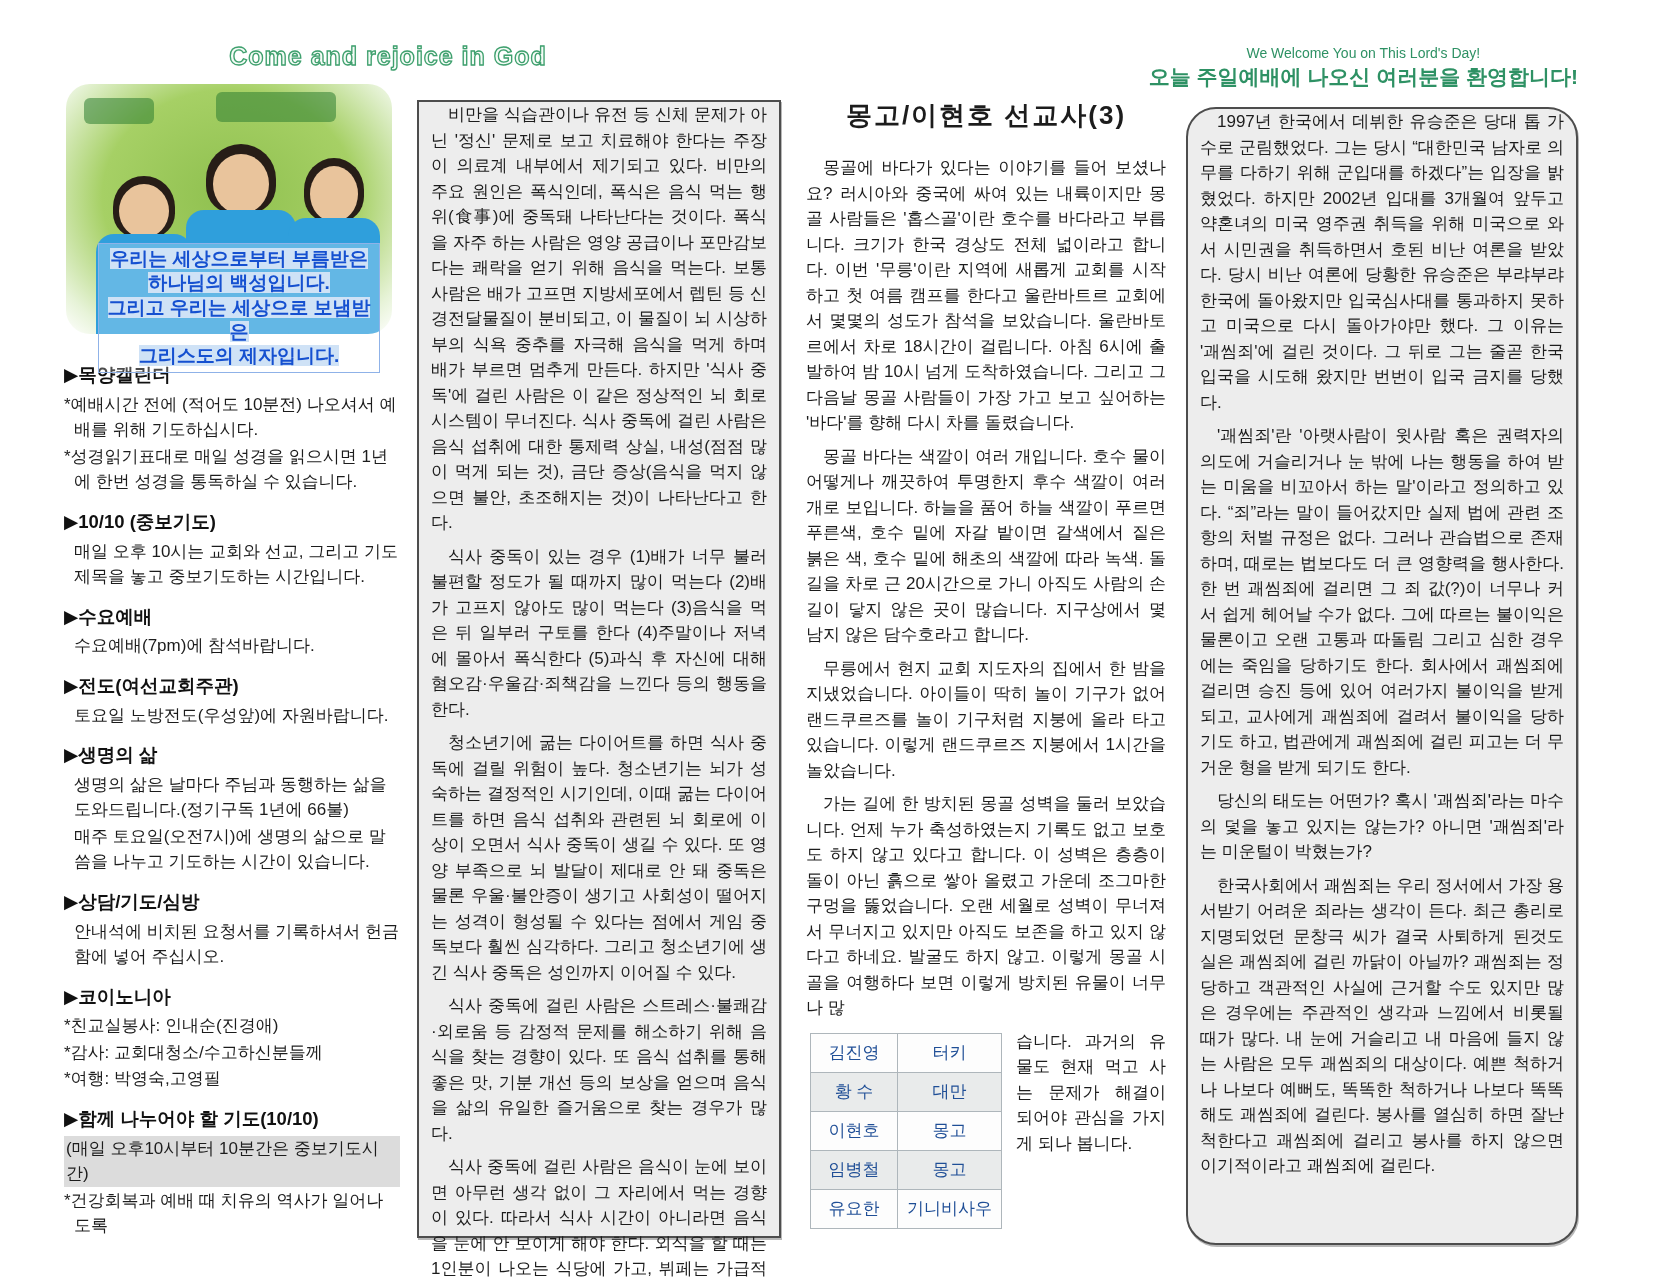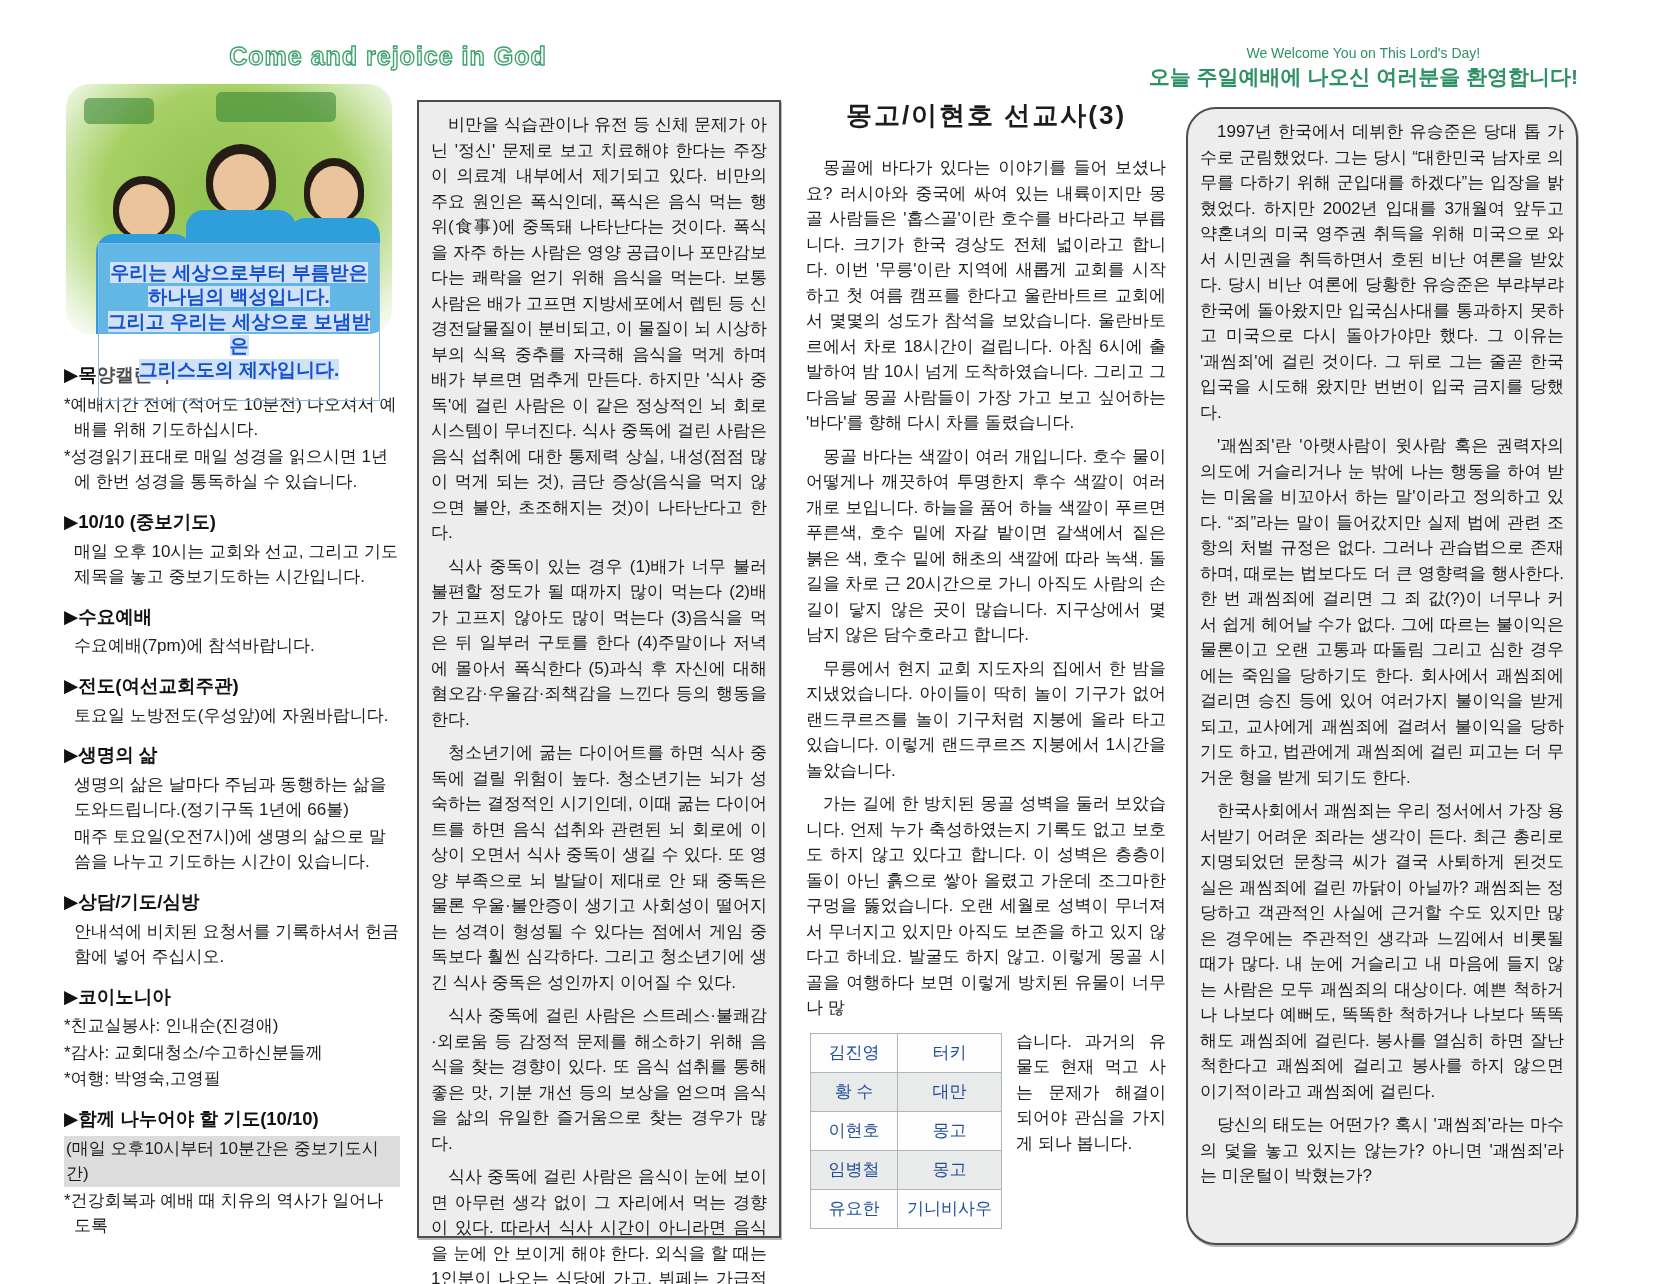--- a/index.html
+++ b/index.html
@@ -22,34 +22,34 @@
     position:absolute;left:66px;top:84px;width:326px;height:250px;border-radius:24px;
     background:radial-gradient(ellipse at 50% 45%, #8fc04f 0%, #a6d065 55%, #e7f3d8 86%, #ffffff 100%);
     overflow:hidden;
   }
   .photo .blob{position:absolute;background:#2e7d32;opacity:.55;border-radius:6px;}
   .person{position:absolute;}
   .person .head{position:absolute;left:50%;transform:translateX(-50%);background:#e9c49c;border-radius:50%;}
   .person .hair{position:absolute;left:50%;transform:translateX(-50%);background:#271d17;border-radius:50% 50% 40% 40%;}
   .person .body{position:absolute;left:50%;transform:translateX(-50%);background:#2f9fdc;border-radius:18px 18px 8px 8px;}
   .caption-box{
-    position:absolute;left:98px;top:243px;width:272px;padding:17px 4px;text-align:center;
+    position:absolute;left:98px;top:243px;width:272px;padding:3px 4px;text-align:center;
     border:1px solid #8fb2e8;background:rgba(255,255,255,.25);line-height:1.28;z-index:5;
   }
   .caption-box span{display:inline;background:#cfe2f6;color:#1550d0;font-weight:bold;font-size:19px;}
   
   .announcements{position:absolute;left:64px;top:348px;width:336px;font-size:17px;line-height:1.5;}
   .ann-title{font-weight:bold;font-size:18.5px;margin:13px 0 3px 0;color:#111;}
   .ann-item{padding-left:10px;text-indent:-10px;margin:0 0 1px 0;}
   .ann-item.plain{padding-left:10px;text-indent:0;}
   .ann-item.hl{background:#dcdcdc;display:inline-block;padding:0 2px;text-indent:0;margin-left:0;}
   
   .graybox{
     position:absolute;background:#ededed;border:2px solid #4d4d4d;
-    box-shadow:1px 2px 0 rgba(0,0,0,.28);padding:10px 12px;box-sizing:border-box;
+    box-shadow:1px 2px 0 rgba(0,0,0,.28);padding:0 12px;box-sizing:border-box;
   }
   .box-food{left:417px;top:100px;width:364px;height:1138px;}
   .box-right{left:1186px;top:107px;width:392px;height:1138px;border-radius:30px;}
   .graybox p{margin:0 0 8px 0;font-size:17px;line-height:1.5;text-indent:1em;text-align:justify;}
   
   .mongolia{position:absolute;left:806px;top:98px;width:360px;}
   .mongolia-title{text-align:center;font-weight:bold;font-size:26px;letter-spacing:2px;margin:0 0 22px 0;}
   .mongolia p{margin:0 0 8px 0;font-size:17px;line-height:1.5;text-indent:1em;text-align:justify;}
   .mongolia .tail{font-size:17px;line-height:1.5;text-align:justify;}
   .mission-table{
@@ -171,17 +171,17 @@
           </tr>
         </tbody>
       </table>
       <span>습니다.  과거의 유물도 현재 먹고 사는 문제가 해결이 되어야 관심을 가지게 되나 봅니다.</span>
     </div>
   </div>
 
   <div class="graybox box-right">
     <p>1997년 한국에서 데뷔한 유승준은 당대 톱 가수로 군림했었다. 그는 당시 “대한민국 남자로 의무를 다하기 위해 군입대를 하겠다”는 입장을 밝혔었다. 하지만 2002년 입대를 3개월여 앞두고 약혼녀의 미국 영주권 취득을 위해 미국으로 와서 시민권을 취득하면서 호된 비난 여론을 받았다. 당시 비난 여론에 당황한 유승준은 부랴부랴 한국에 돌아왔지만 입국심사대를 통과하지 못하고 미국으로 다시 돌아가야만 했다. 그 이유는 '괘씸죄'에 걸린 것이다. 그 뒤로 그는 줄곧 한국 입국을 시도해 왔지만 번번이 입국 금지를 당했다.</p>
     <p>'괘씸죄'란 '아랫사람이 윗사람 혹은 권력자의 의도에 거슬리거나 눈 밖에 나는 행동을 하여 받는 미움을 비꼬아서 하는 말'이라고 정의하고 있다. “죄”라는 말이 들어갔지만 실제 법에 관련 조항의 처벌 규정은 없다. 그러나 관습법으로 존재하며, 때로는 법보다도 더 큰 영향력을 행사한다. 한 번 괘씸죄에 걸리면 그 죄 값(?)이 너무나 커서 쉽게 헤어날 수가 없다. 그에 따르는 불이익은 물론이고 오랜 고통과 따돌림 그리고 심한 경우에는 죽임을 당하기도 한다. 회사에서 괘씸죄에 걸리면 승진 등에 있어 여러가지 불이익을 받게 되고, 교사에게 괘씸죄에 걸려서 불이익을 당하기도 하고, 법관에게 괘씸죄에 걸린 피고는 더 무거운 형을 받게 되기도 한다.</p>
+    <p>당신의 태도는 어떤가? 혹시 '괘씸죄'라는 마수의 덫을 놓고 있지는 않는가? 아니면 '괘씸죄'라는 미운털이 박혔는가?</p>
     <p>한국사회에서 괘씸죄는 우리 정서에서 가장 용서받기 어려운 죄라는 생각이 든다. 최근 총리로 지명되었던 문창극 씨가 결국 사퇴하게 된것도 실은 괘씸죄에 걸린 까닭이 아닐까? 괘씸죄는 정당하고 객관적인 사실에 근거할 수도 있지만 많은 경우에는 주관적인 생각과 느낌에서 비롯될 때가 많다. 내 눈에 거슬리고 내 마음에 들지 않는 사람은 모두 괘씸죄의 대상이다. 예쁜 척하거나 나보다 예뻐도, 똑똑한 척하거나 나보다 똑똑해도 괘씸죄에 걸린다. 봉사를 열심히 하면 잘난 척한다고 괘씸죄에 걸리고 봉사를 하지 않으면 이기적이라고 괘씸죄에 걸린다.</p>
-    <p>당신의 태도는 어떤가? 혹시 '괘씸죄'라는 마수의 덫을 놓고 있지는 않는가? 아니면 '괘씸죄'라는 미운털이 박혔는가?</p>
   </div>
 
 </div>
 
 </body></html>

